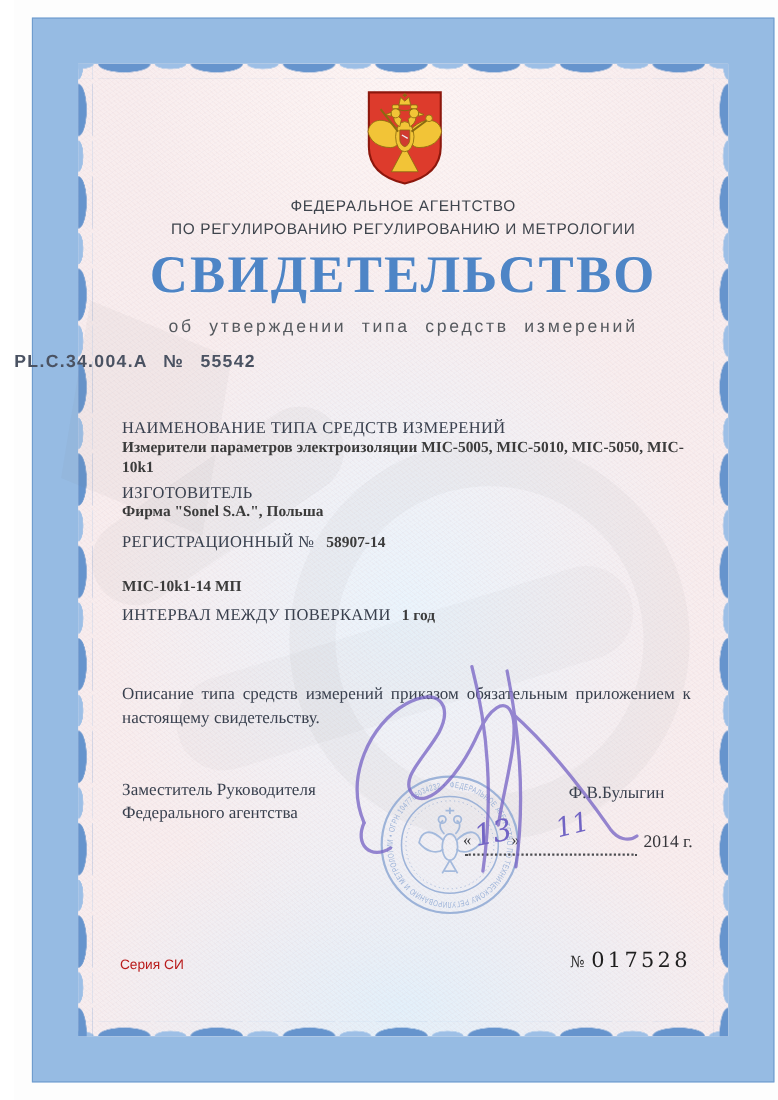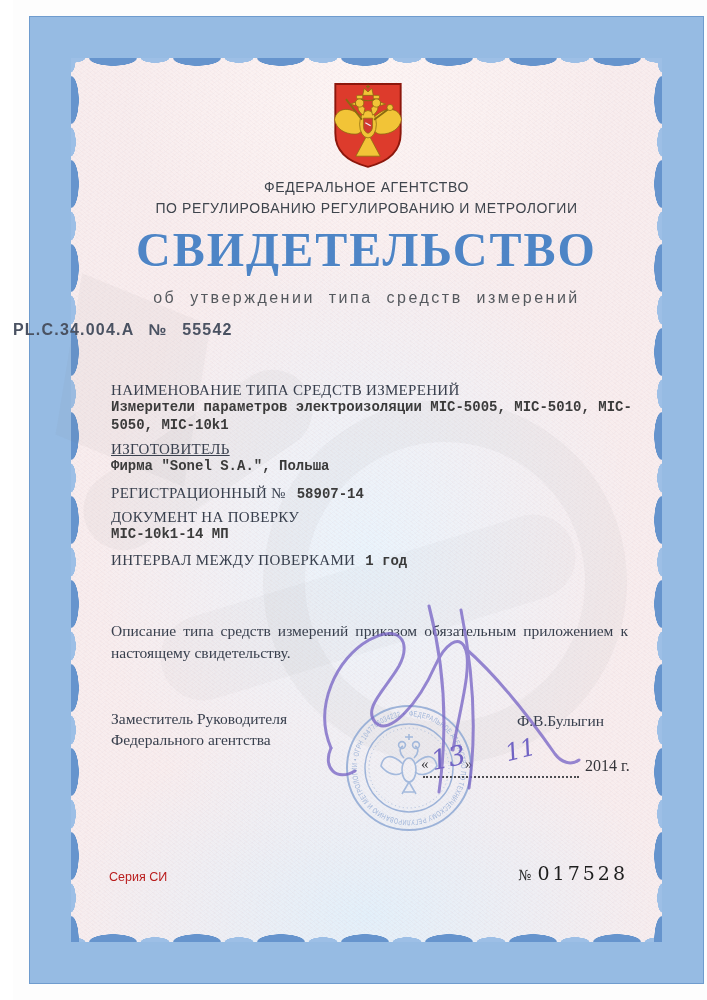--- a/index.html
+++ b/index.html
@@ -55,21 +55,21 @@
   .title{left:0;right:0;top:222px;text-align:center;font-family:"Liberation Serif",serif;
          font-weight:bold;font-size:48px;letter-spacing:2px;color:#4e85c6;
          text-shadow:0 1px 0 rgba(255,255,255,.5);}
   .subtitle{left:0;right:0;top:289px;text-align:center;font-family:"Liberation Sans",sans-serif;
             font-size:16px;letter-spacing:2.5px;word-spacing:7px;color:#55595e;}
   .certnum{left:0;right:0;top:321px;text-align:left;font-family:"Liberation Sans",sans-serif;
            font-weight:bold;font-size:16px;letter-spacing:1.2px;word-spacing:9px;color:#4a5262;}
   .validity{left:98px;top:354px;font-family:"Liberation Sans",sans-serif;font-weight:bold;
             font-size:14.5px;color:#3b3f42;word-spacing:3px;}
   .flabel{font-family:"Liberation Serif",serif;font-size:15px;color:#39404e;letter-spacing:.3px;}
-  .fvalue{font-family:Liberation Mono, monospace;font-weight:bold;font-size:14px;color:#3b3b3b;}
+  .fvalue{font-family:Liberation Serif, serif;font-weight:bold;font-size:14px;color:#3b3b3b;}
   .w520{width:522px;}
   .para{left:98px;width:517px;font-family:"Liberation Serif",serif;font-size:15.5px;
         line-height:22px;color:#39404e;text-align:justify;}
   .signpos{left:98px;top:708px;font-family:"Liberation Serif",serif;font-size:15.5px;
            line-height:21px;color:#39404e;}
   .signname{right:116px;top:712px;font-family:"Liberation Serif",serif;font-size:15.5px;color:#39404e;}
   .dateline{left:404px;top:744px;width:220px;height:44px;}
   .dots{position:absolute;left:6px;top:32px;width:156px;border-bottom:2px dotted #4c4c50;}
   .dq{position:absolute;font-family:"Liberation Serif",serif;font-size:15px;color:#3a3a3e;}
   .hand{position:absolute;font-family:"DejaVu Serif",serif;font-style:italic;color:#7164c4;
@@ -134,29 +134,28 @@
   </div>
 
   <div class="abs title">СВИДЕТЕЛЬСТВО</div>
   <div class="abs subtitle">об утверждении типа средств измерений</div>
   <div class="abs certnum">PL.C.34.004.A № 55542</div>
 
 
   <div class="abs flabel" style="left:98px;top:382px;">НАИМЕНОВАНИЕ ТИПА СРЕДСТВ ИЗМЕРЕНИЙ</div>
   <div class="abs fvalue w520" style="left:98px;top:399px;line-height:17.5px;">Измерители параметров электроизоляции MIC-5005, MIC-5010, MIC-5050, MIC-10k1</div>
 
-  <div class="abs flabel" style="left:98px;top:441px;text-decoration:underline;">ИЗГОТОВИТЕЛЬ</div>
+  <div class="abs flabel" style="left:98px;top:441px;">ИЗГОТОВИТЕЛЬ</div>
   <div class="abs fvalue" style="left:98px;top:458px;">Фирма "Sonel S.A.", Польша</div>
 
   <div class="abs" style="left:98px;top:484px;">
     <span class="flabel">РЕГИСТРАЦИОННЫЙ №</span>
     <span class="fvalue" style="margin-left:7px;">58907-14</span>
   </div>
 
-  <div class="abs flabel" style="left:98px;top:509px;">ДОКУМЕНТ НА ПОВЕРКУ</div>
   <div class="abs fvalue" style="left:98px;top:526px;">MIC-10k1-14 МП</div>
 
   <div class="abs" style="left:98px;top:551px;">
     <span class="flabel">ИНТЕРВАЛ МЕЖДУ ПОВЕРКАМИ</span>
     <span class="fvalue" style="margin-left:6px;">1 год</span>
   </div>
 
 
   <div class="abs para" style="top:620px;">Описание типа средств измерений приказом обязательным приложением к настоящему свидетельству.</div>
 

